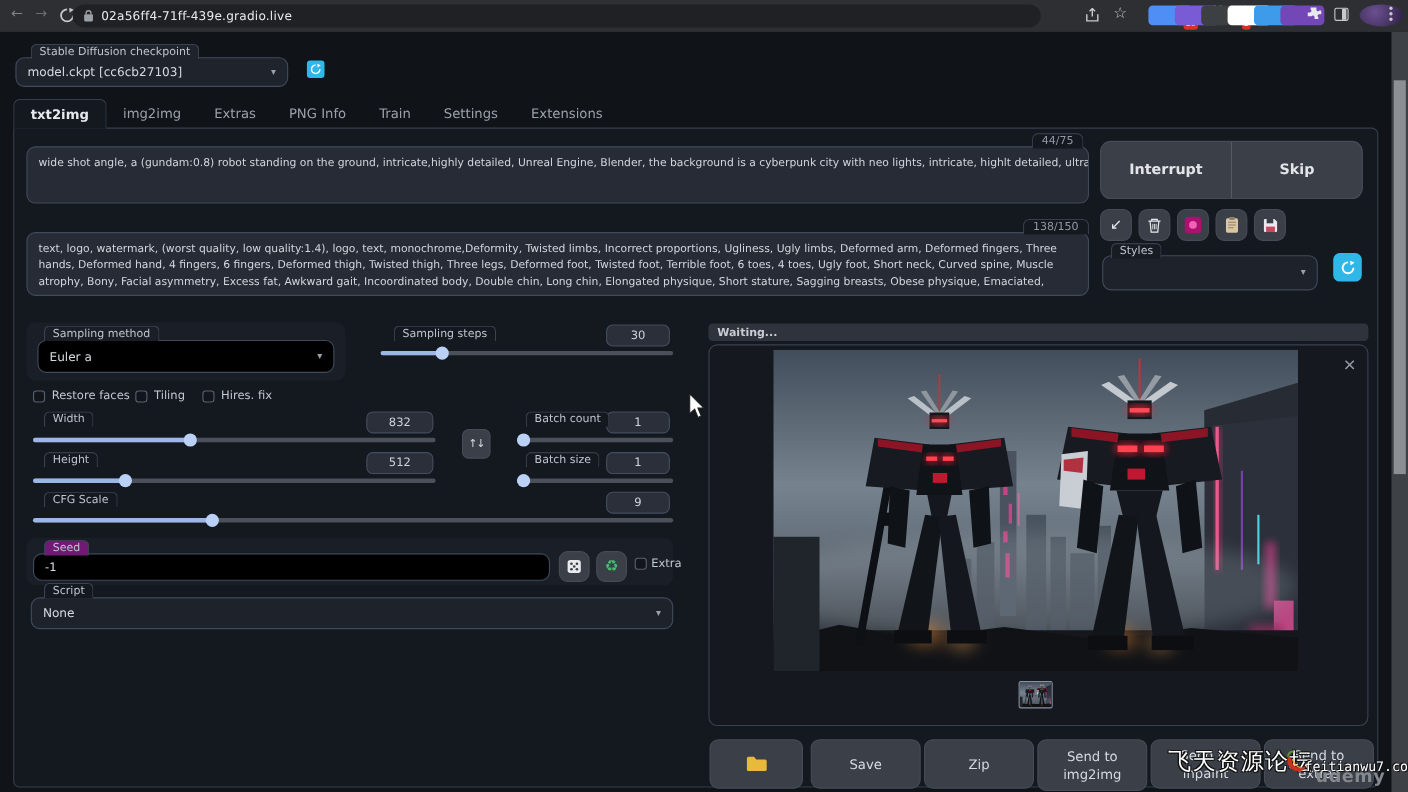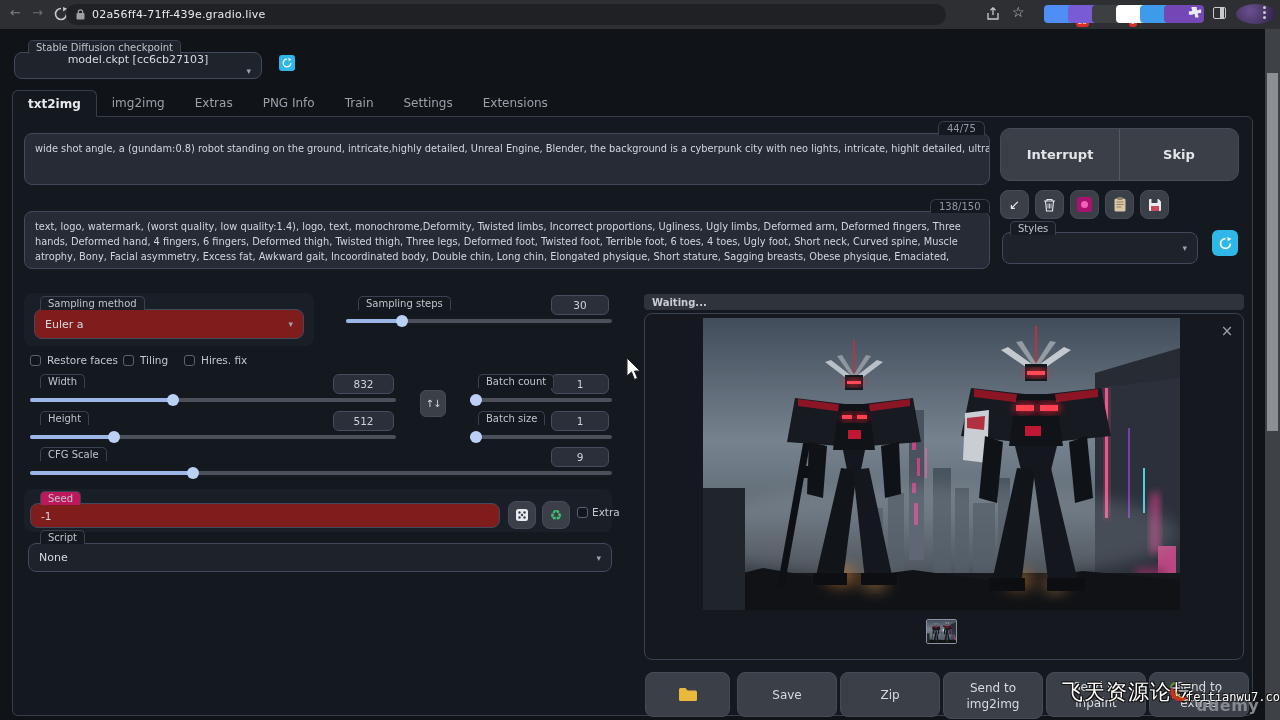--- a/index.html
+++ b/index.html
@@ -18,21 +18,21 @@
   .badge { position:absolute; right:-5px; bottom:-4px; background:#d93025; color:#fff; font-size:7px;
            border-radius:3px; padding:0 2px; line-height:9px; font-weight:400; }
 
   
   .pg-scrollbar { position:absolute; right:0; top:29px; width:15px; height:691px; background:#3e4145; }
   .pg-thumb { position:absolute; left:2px; top:44px; width:11px; height:358px; background:#8c8f94; }
 
   
   .lbl { position:absolute; font-size:10px; color:#bfc4cd; background:#171b22; border:1px solid #3a4150;
          border-bottom:0; border-radius:5px 5px 0 0; padding:1px 7px; z-index:3; white-space:nowrap; }
-  .inputbox { position:absolute; background:#7f1d1d; border:1px solid #414a5c; border-radius:8px;
+  .inputbox { position:absolute; background:#000000; border:1px solid #414a5c; border-radius:8px;
               color:#d6dae0; font-size:11px; display:flex; align-items:center; padding:0 10px; }
   .numbox { position:absolute; background:#2a2f3a; border:1px solid #454d5f; border-radius:6px;
             color:#cdd2da; font-size:10.5px; display:flex; align-items:center; justify-content:center; }
   .chev { margin-left:auto; color:#9aa1ab; font-size:9px; }
   .slider { position:absolute; height:4px; background:#4b505a; border-radius:2px; }
   .slider .fill { height:100%; background:#9cb6e8; border-radius:2px; }
   .slider .knob { position:absolute; top:-4px; width:12px; height:12px; border-radius:50%; background:#bad0f5; }
   .cb { position:absolute; width:11px; height:11px; border:1px solid #5a6170; border-radius:3px; background:#12151b; }
   .cb-lbl { position:absolute; font-size:10.5px; color:#c3c8d0; }
   .btn { position:absolute; background:#3a3f48; border:1px solid #464c56; border-radius:8px; color:#d7dadf;
@@ -122,21 +122,21 @@
       <span style="display:block;width:3px;height:3px;border-radius:50%;background:#c7c9cc;margin-bottom:2px;"></span>
       <span style="display:block;width:3px;height:3px;border-radius:50%;background:#c7c9cc;"></span>
     </div>
   </div>
 
   <div class="pg-scrollbar">
     <div class="pg-thumb"></div>
   </div>
 
   <span class="lbl" style="left:28px;top:40px;background:#1e232c;">Stable Diffusion checkpoint</span>
-  <div class="inputbox" style="left:14px;top:52px;width:248px;height:27px;background:#1e232c;flex-direction:column;">
+  <div class="inputbox" style="left:14px;top:52px;width:248px;height:27px;background:#1e232c;">
     <span>model.ckpt [cc6cb27103]</span>
     <span class="chev">▾</span>
   </div>
   <div style="position:absolute;left:279px;top:55px;width:16px;height:16px;border-radius:3px;background:#2fb7e8;display:flex;align-items:center;justify-content:center;">
     <svg width="10" height="10" viewBox="0 0 10 10">
       <path d="M5 1.2 A3.8 3.8 0 1 0 8.8 5" fill="none" stroke="#fff" stroke-width="1.3"></path>
       <polygon points="6.4,0 9.6,1.3 6.8,3.3" fill="#fff"></polygon>
     </svg>
   </div>
 
@@ -258,21 +258,21 @@
   </div>
 
   <span class="lbl" style="left:40px;top:447px;background:#14181f;">CFG Scale</span>
   <div class="numbox" style="left:551px;top:447px;width:58px;height:20px;">9</div>
   <div class="slider" style="left:30px;top:471px;width:582px;">
     <div class="fill" style="width:28%;"></div>
       <div class="knob" style="left:calc(28% - 6px);"></div>
   </div>
 
   <div class="panel-block" style="left:24px;top:489px;width:588px;height:43px;"></div>
-  <span class="lbl" style="left:40px;top:491px;background:#be185d;">Seed</span>
+  <span class="lbl" style="left:40px;top:491px;background:#701a75;">Seed</span>
   <div class="inputbox" style="left:30px;top:503px;width:470px;height:25px;font-size:10.5px;">
     <span>-1</span>
   </div>
   <div class="icon-btn" style="left:508px;top:501px;width:28px;height:28px;">
     <svg width="14" height="14" viewBox="0 0 14 14">
       <rect x="1" y="1" width="12" height="12" rx="2.5" fill="#e8eaed"></rect>
       <circle cx="4.5" cy="4.5" r="1.2" fill="#3a3f48"></circle>
         <circle cx="9.5" cy="4.5" r="1.2" fill="#3a3f48"></circle>
       <circle cx="4.5" cy="9.5" r="1.2" fill="#3a3f48"></circle>
         <circle cx="9.5" cy="9.5" r="1.2" fill="#3a3f48"></circle>

